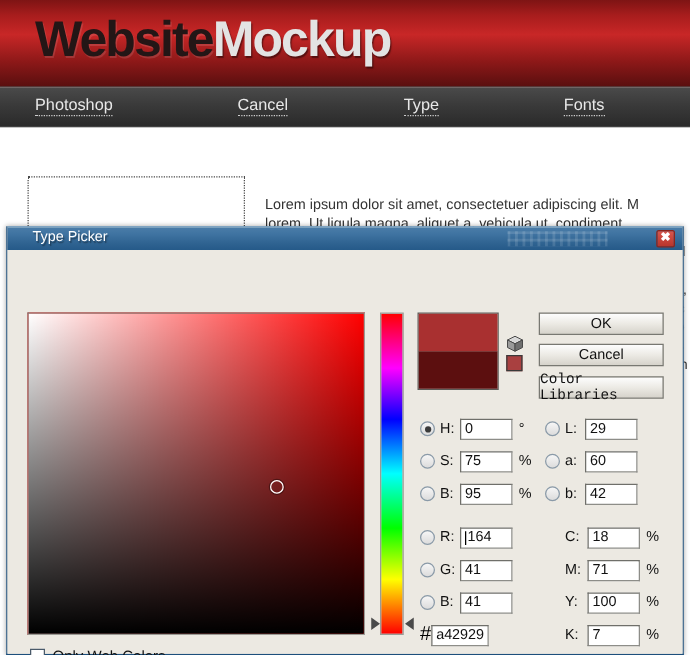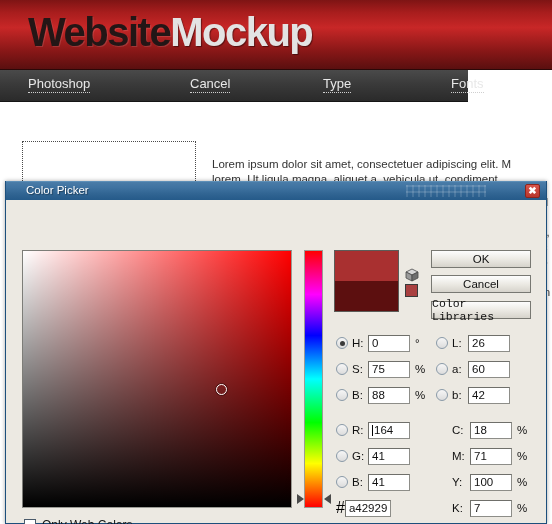--- a/index.html
+++ b/index.html
@@ -19,21 +19,21 @@
   .logo {
     position: absolute; left: 28px; top: 8px;
     font-family: "Liberation Sans", sans-serif;
     font-weight: 700; font-size: 40px; letter-spacing: -1.5px;
     line-height: 48px;
   }
   .logo .w { color: #231616; text-shadow: 1px 1px 0 rgba(255,255,255,.12); }
   .logo .m { color: #e3e3e3; text-shadow: 1px 1px 1px rgba(0,0,0,.45); }
 
   .site-nav {
-    position: absolute; left:0; top:70px; width:468px; height:32px;
+    position: absolute; left:0; top:70px; width:552px; height:32px;
     background: linear-gradient(to bottom, #4a4a4a 0%, #3a3a3a 45%, #2a2a2a 100%);
     border-bottom: 1px solid #151515;
   }
   .nav-item {
     position: absolute; top: 6px;
     font-size: 13px; color: #e8e8e8;
     border-bottom: 1px dotted #cfcfcf;
     padding-bottom: 1px;
   }
   .nav-item.n0 { left: 28px; }
@@ -229,21 +229,21 @@
   <div class="right-frag" style="top:241px">ac</div>
   <div class="right-frag" style="top:256px">co</div>
   <div class="right-frag" style="top:271px">ss</div>
   <div class="right-frag" style="top:286px">sin</div>
   <div class="right-frag" style="top:301px">a</div>
 
   <div class="dialog">
 
     <div class="titlebar">
       <div class="grip"></div>
-      <div class="title-text">Color Picker</div>
+      <div class="title-text">Type Picker</div>
       <div class="close-btn">✖</div>
     </div>
 
     <div class="dlg-body">
 
 
       <div class="color-field" id="colorField" style="background: rgb(255, 0, 0);">
         <div class="sat"></div>
         <div class="bri"></div>
         <div class="field-marker" id="fieldMarker" style="left: calc(74% - 5.5px); top: calc(54% - 5.5px);"></div>
@@ -279,28 +279,28 @@
       </div>
       <div class="nrow" style="left:330px; top:159px;">
         <span class="radio"></span>
         <span class="nlabel">S:</span>
         <span class="nfield">75</span>
         <span class="nunit">%</span>
       </div>
       <div class="nrow" style="left:330px; top:185px;">
         <span class="radio"></span>
         <span class="nlabel">B:</span>
-        <span class="nfield">88</span>
+        <span class="nfield">95</span>
         <span class="nunit">%</span>
       </div>
 
       <div class="nrow" style="left:430px; top:133px;">
         <span class="radio"></span>
         <span class="nlabel">L:</span>
-        <span class="nfield">26</span>
+        <span class="nfield">29</span>
       </div>
       <div class="nrow" style="left:430px; top:159px;">
         <span class="radio"></span>
         <span class="nlabel">a:</span>
         <span class="nfield">60</span>
       </div>
       <div class="nrow" style="left:430px; top:185px;">
         <span class="radio"></span>
         <span class="nlabel">b:</span>
         <span class="nfield">42</span>

